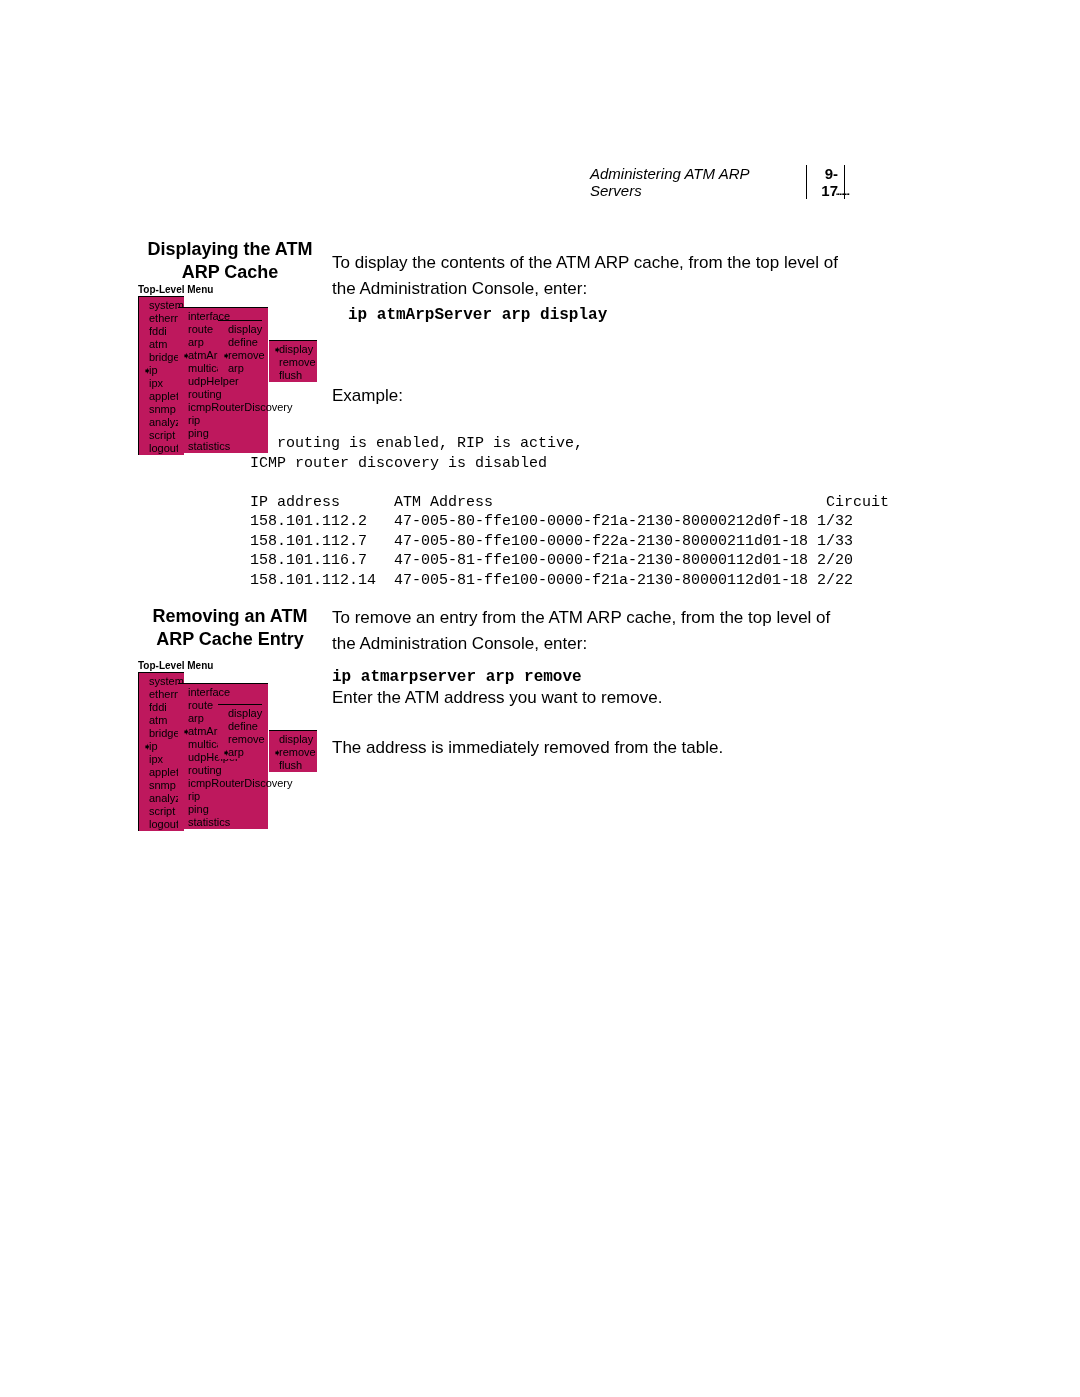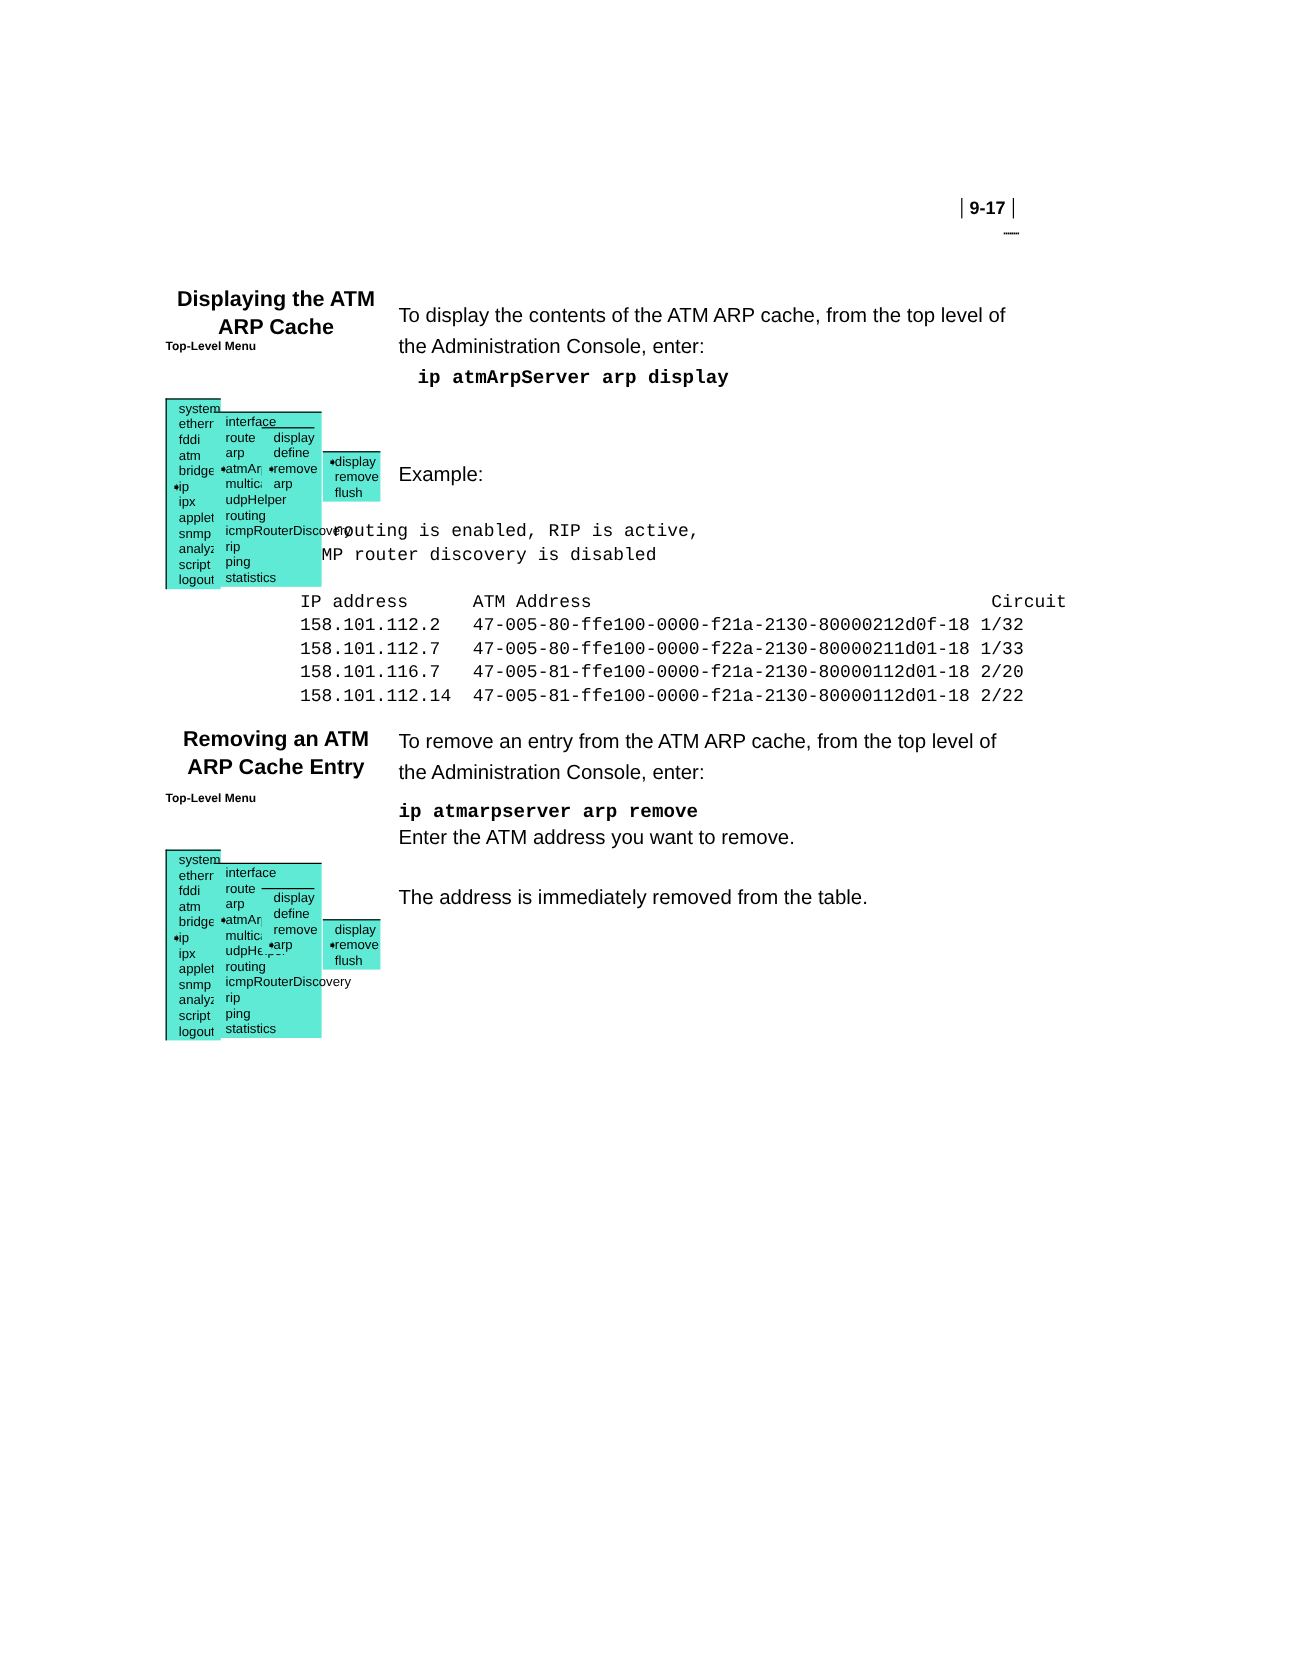--- a/index.html
+++ b/index.html
@@ -88,37 +88,38 @@
   .section2 .intro { top: 0; }
   .section2 .cmd  { top: 60px; font-family: Liberation Mono, monospace; font-weight: bold; font-size: 16px; }
   .section2 .para2 { top: 80px; }
   .section2 .para3 { top: 110px; margin-top: 20px; }
 
   
   .menu-block { position: absolute; font-family: Helvetica, Arial, sans-serif; }
   .section1 .menu-block { top: 46px; left: 138px; }
   .section2 .menu-block { top: 55px; left: 138px; }
   .menu-title { font-size: 10px; font-weight: bold; }
-  .mcol { position: absolute; background: #5eead4; border: 1px solid #000; border-left: none; border-right: none; border-bottom: none; margin-top: 36px; }
+  .mcol { position: absolute; background: #be185d; border: 1px solid #000; border-left: none; border-right: none; border-bottom: none; }
   .mcol .items { font-size: 11px; line-height: 13px; padding: 2px 4px 0 4px; }
   .col0 { top: 12px; left: 0; width: 45px; border-left: 1px solid #000; }
   .col1 { top: 23px; left: 40px; width: 90px; }
   .col2 { top: 36px; left: 80px; width: 44px; }
   .col3 { top: 56px; left: 131px; width: 48px; }
   .section2 .col2 { top: 44px; }
   .section2 .col3 { top: 70px; }
   .marker { font-size: 10px; display:inline-block; width:6px; }
   .row { white-space: nowrap; }
 </style>
 </head>
 <body>
 
 <div class="page">
 
   <div class="header">
+    <span class="title">Administering ATM ARP Servers</span>
     <span class="page-num">9-17</span>
     <span class="dots">········</span>
   </div>
 
   <div class="section1">
     <div class="heading">Displaying the ATM ARP Cache</div>
     <div class="body-text intro">To display the contents of the ATM ARP cache, from the top level of the Administration Console, enter:</div>
     <div class="body-text cmd">ip atmArpServer arp display</div>
     <div class="body-text example-label">Example:</div>
     <div class="body-text mono-block">IP routing is enabled, RIP is active,

